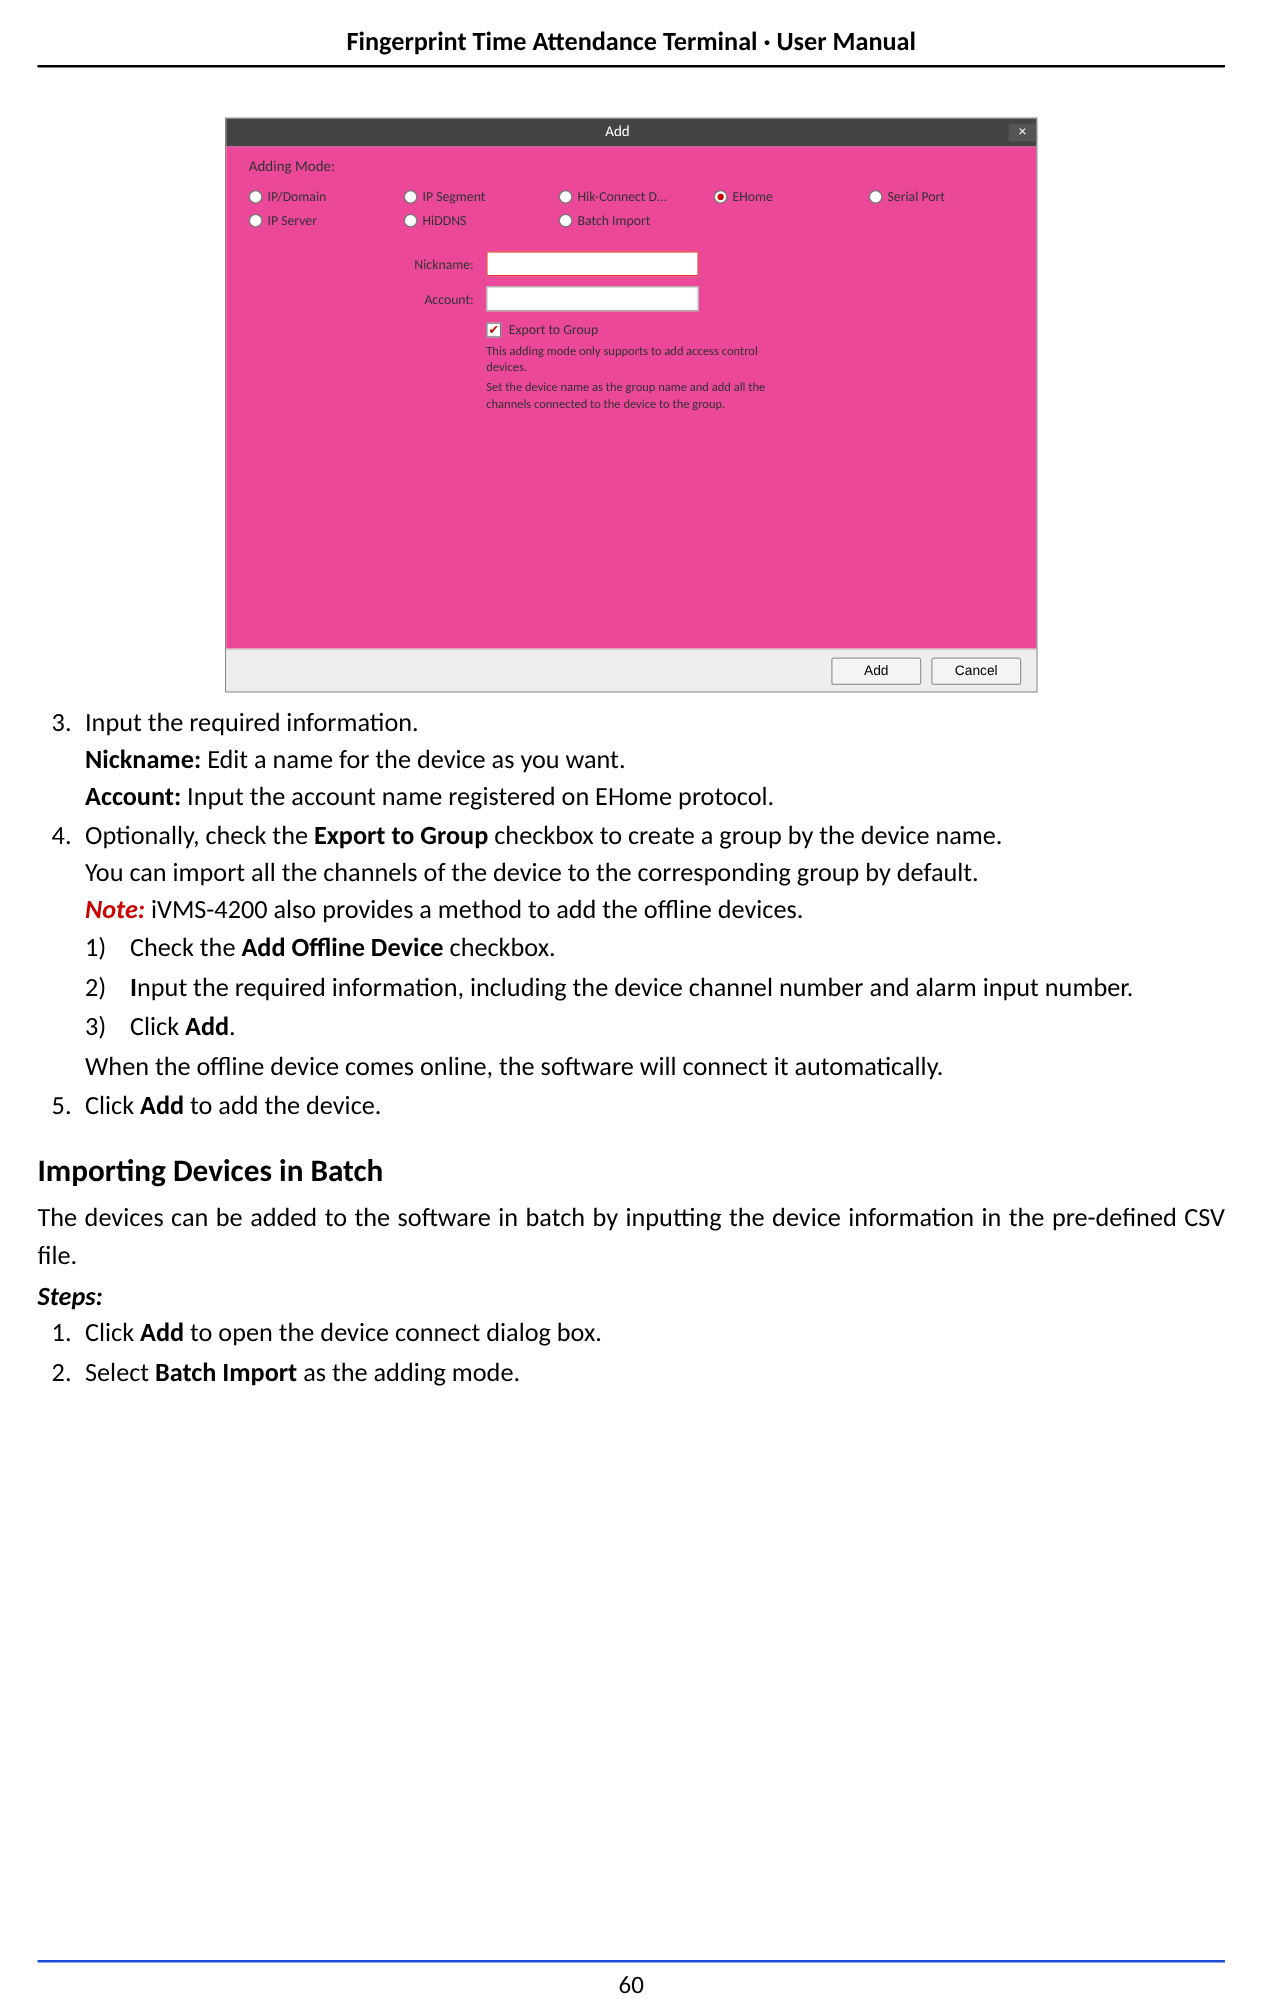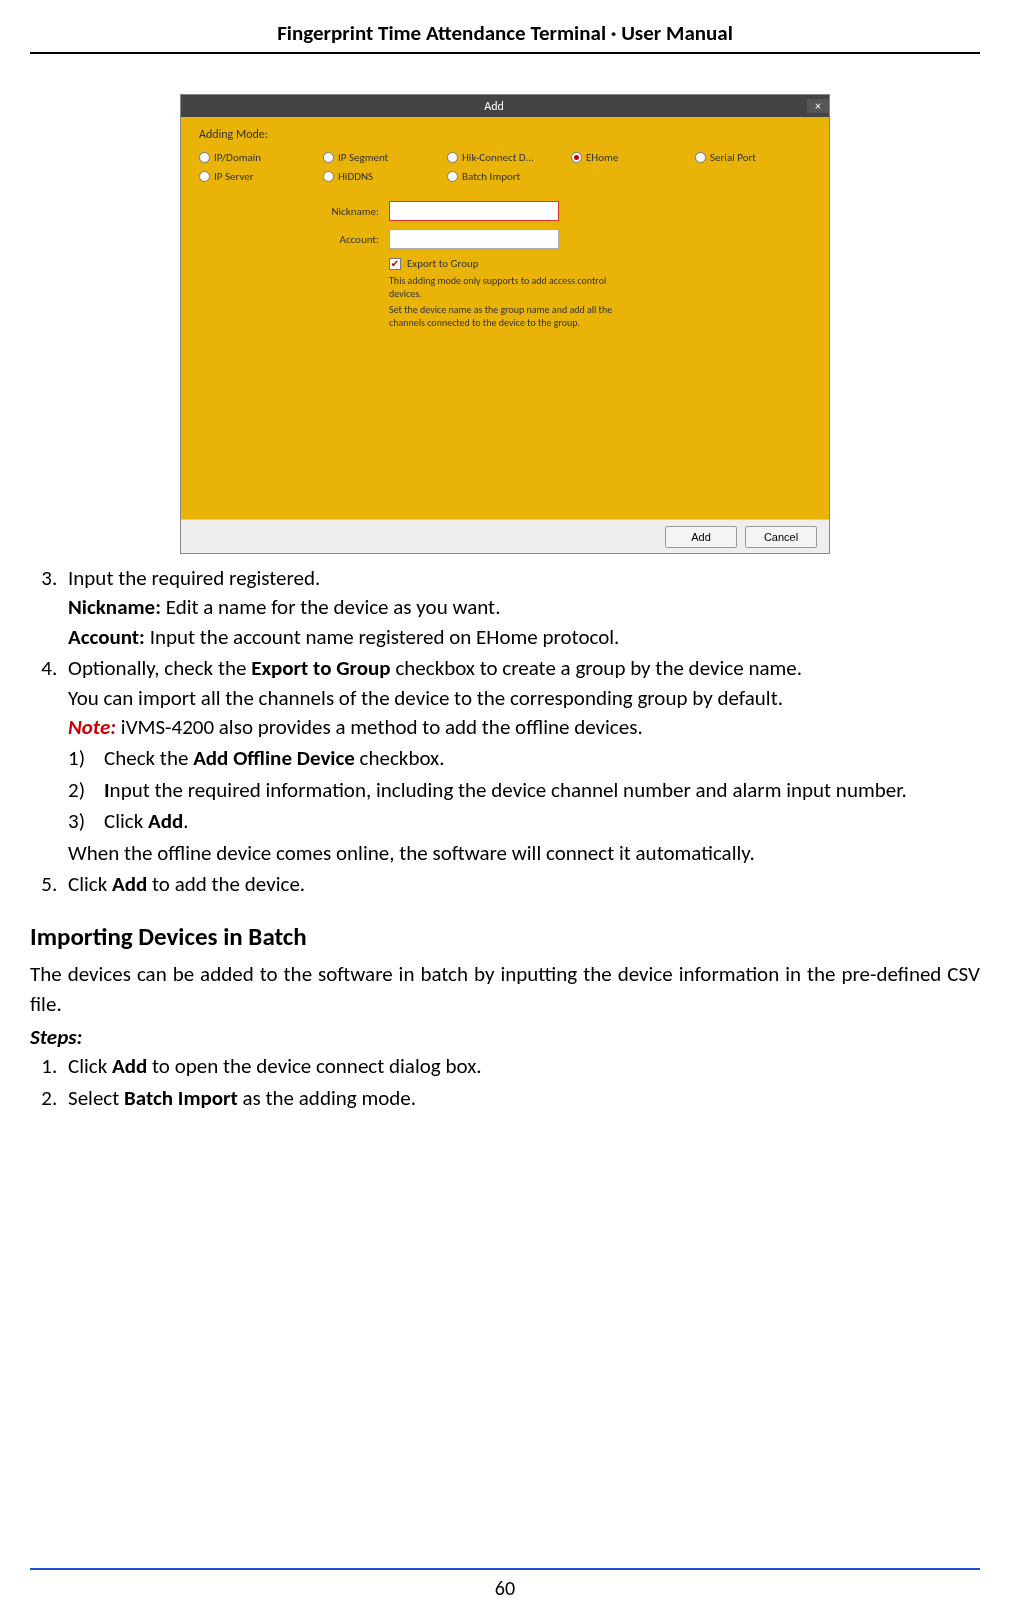--- a/index.html
+++ b/index.html
@@ -39,21 +39,21 @@
     }
     .ss-title { flex: 1; text-align: center; font-size: 12px; }
     .ss-close {
       width: 22px;
       text-align: center;
       background: #555;
       cursor: pointer;
     }
     .ss-body {
       flex: 1;
-      background: #eab308;
+      background: #ec4899;
       padding: 10px 18px;
       color: #333;
     }
     .ss-mode-label { font-size: 12px; margin-bottom: 10px; }
     .radio-grid {
       display: grid;
       grid-template-columns: repeat(5, 1fr);
       gap: 6px 8px;
       margin-bottom: 18px;
       font-size: 11px;
@@ -185,21 +185,21 @@
   </div>
   <div class="ss-footer">
     <button class="ss-btn">Add</button>
     <button class="ss-btn">Cancel</button>
   </div>
 </div>
 
 <div class="content">
   <ol class="ol-main" start="3">
     <li>
-      <span>Input the required registered.</span>
+      <span>Input the required information.</span>
       <div class="indent-block">
         <span class="bold">Nickname:</span><span> Edit a name for the device as you want.</span><br>
         <span class="bold">Account:</span><span> Input the account name registered on EHome protocol.</span>
       </div>
     </li>
     <li>
       <span>Optionally, check the </span><span class="bold">Export to Group</span><span> checkbox to create a group by the device name.</span>
       <div>You can import all the channels of the device to the corresponding group by default.</div>
       <div><span class="note-red">Note:</span><span> iVMS-4200 also provides a method to add the offline devices.</span></div>
       <ol class="ol-sub">

